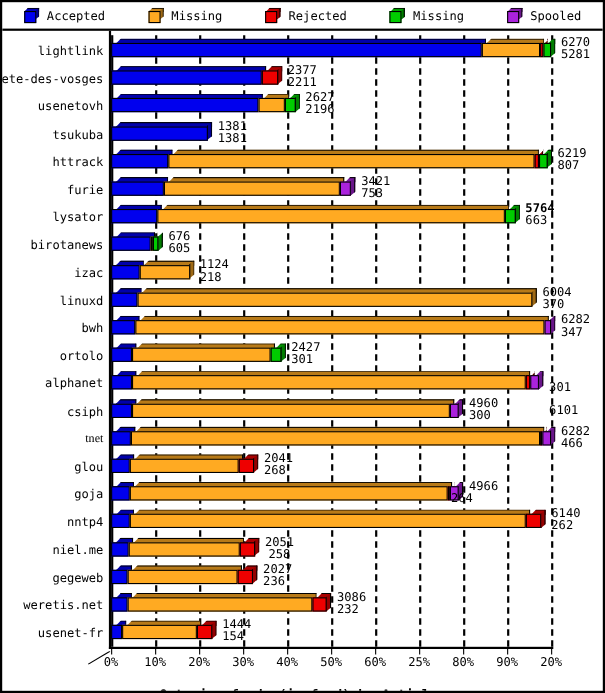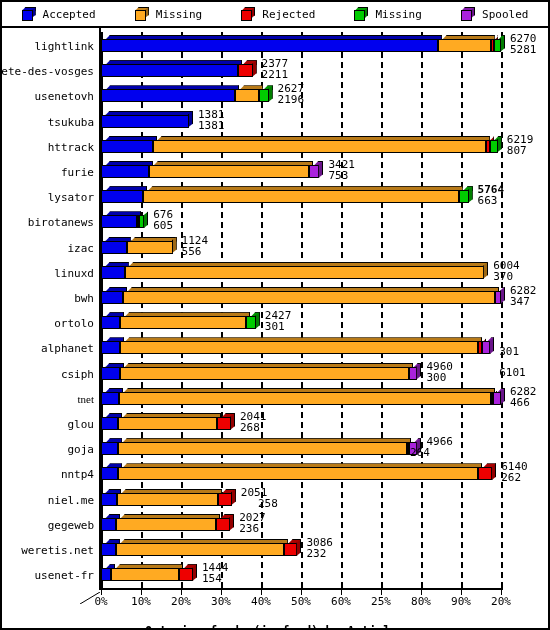--- a/index.html
+++ b/index.html
@@ -216,21 +216,21 @@
           <div class="vlabel" style="left: 52.2px; top: -1px;">676</div>
           <div class="vlabel" style="left: 52.2px; top: 10px;">605</div>
         </div>
         <div class="barrow" style="top: 208.6px;">
           <div class="segtop" style="left: 4px; width: 25.6px; background: rgb(0, 0, 171); clip-path: polygon(0px 100%, 5px 0px, 100% 0px, 100% 100%);"></div>
           <div class="seg" style="left: 0px; width: 25.6px; background: rgb(0, 0, 238);"></div>
           <div class="segtop" style="left: 29.6px; width: 46px; background: rgb(184, 122, 24); clip-path: polygon(0px 100%, 5px 0px, 100% 0px, 100% 100%);"></div>
           <div class="seg" style="left: 25.6px; width: 46px; background: rgb(255, 170, 34);"></div>
           <div class="capside" style="left: 70.6px; background: rgb(158, 105, 21); clip-path: polygon(0px 4px, 100% 0px, 100% 13px, 0px 100%);"></div>
           <div class="vlabel" style="left: 80.6px; top: -1px;">1124</div>
-          <div class="vlabel" style="left: 80.6px; top: 10px;">556</div>
+          <div class="vlabel" style="left: 80.6px; top: 10px;">218</div>
         </div>
         <div class="barrow" style="top: 233.8px;">
           <div class="segtop" style="left: 4px; width: 23.6px; background: rgb(0, 0, 171); clip-path: polygon(0px 100%, 5px 0px, 100% 0px, 100% 100%);"></div>
           <div class="seg" style="left: 0px; width: 23.6px; background: rgb(0, 0, 238);"></div>
           <div class="segtop" style="left: 27.6px; width: 359.6px; background: rgb(184, 122, 24); clip-path: polygon(0px 100%, 5px 0px, 100% 0px, 100% 100%);"></div>
           <div class="seg" style="left: 23.6px; width: 359.6px; background: rgb(255, 170, 34);"></div>
           <div class="capside" style="left: 382.2px; background: rgb(158, 105, 21); clip-path: polygon(0px 4px, 100% 0px, 100% 13px, 0px 100%);"></div>
           <div class="vlabel" style="left: 392.2px; top: -1px;">6004</div>
           <div class="vlabel" style="left: 392.2px; top: 10px;">370</div>
         </div>
@@ -330,21 +330,21 @@
         </div>
         <div class="barrow" style="top: 460.6px;">
           <div class="segtop" style="left: 4px; width: 16.4px; background: rgb(0, 0, 171); clip-path: polygon(0px 100%, 5px 0px, 100% 0px, 100% 100%);"></div>
           <div class="seg" style="left: 0px; width: 16.4px; background: rgb(0, 0, 238);"></div>
           <div class="segtop" style="left: 20.4px; width: 100.4px; background: rgb(184, 122, 24); clip-path: polygon(0px 100%, 5px 0px, 100% 0px, 100% 100%);"></div>
           <div class="seg" style="left: 16.4px; width: 100.4px; background: rgb(255, 170, 34);"></div>
           <div class="segtop" style="left: 120.8px; width: 14px; background: rgb(171, 0, 0); clip-path: polygon(0px 100%, 5px 0px, 100% 0px, 100% 100%);"></div>
           <div class="seg" style="left: 116.8px; width: 14px; background: rgb(238, 0, 0);"></div>
           <div class="capside" style="left: 129.8px; background: rgb(148, 0, 0); clip-path: polygon(0px 4px, 100% 0px, 100% 13px, 0px 100%);"></div>
           <div class="vlabel" style="left: 139.8px; top: -1px;">2051</div>
-          <div class="vlabel" style="left: 157px; top: 10px;">258</div>
+          <div class="vlabel" style="left: 143px; top: 10px;">258</div>
         </div>
         <div class="barrow" style="top: 485.8px;">
           <div class="segtop" style="left: 4px; width: 15.2px; background: rgb(0, 0, 171); clip-path: polygon(0px 100%, 5px 0px, 100% 0px, 100% 100%);"></div>
           <div class="seg" style="left: 0px; width: 15.2px; background: rgb(0, 0, 238);"></div>
           <div class="segtop" style="left: 19.2px; width: 100px; background: rgb(184, 122, 24); clip-path: polygon(0px 100%, 5px 0px, 100% 0px, 100% 100%);"></div>
           <div class="seg" style="left: 15.2px; width: 100px; background: rgb(255, 170, 34);"></div>
           <div class="segtop" style="left: 119.2px; width: 14px; background: rgb(171, 0, 0); clip-path: polygon(0px 100%, 5px 0px, 100% 0px, 100% 100%);"></div>
           <div class="seg" style="left: 115.2px; width: 14px; background: rgb(238, 0, 0);"></div>
           <div class="capside" style="left: 128.2px; background: rgb(148, 0, 0); clip-path: polygon(0px 4px, 100% 0px, 100% 13px, 0px 100%);"></div>
           <div class="vlabel" style="left: 138.2px; top: -1px;">2027</div>

